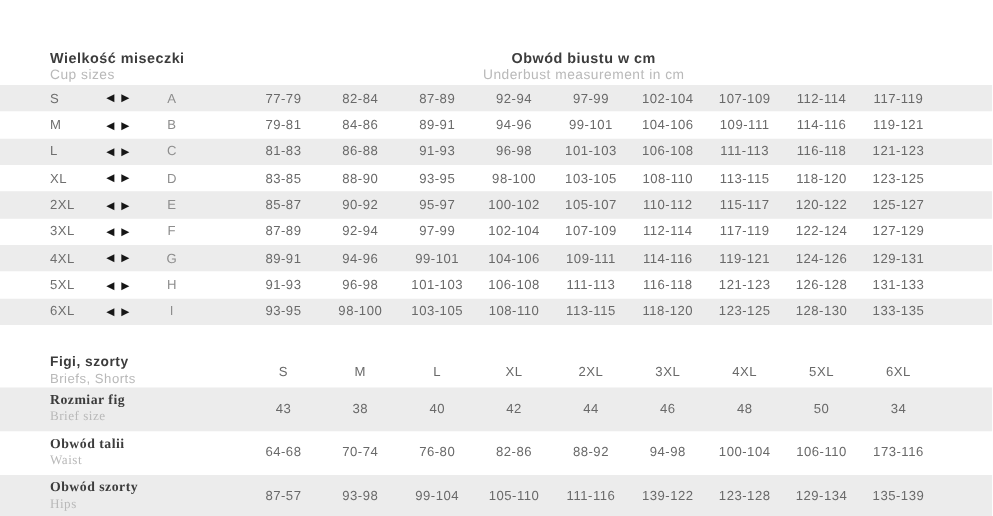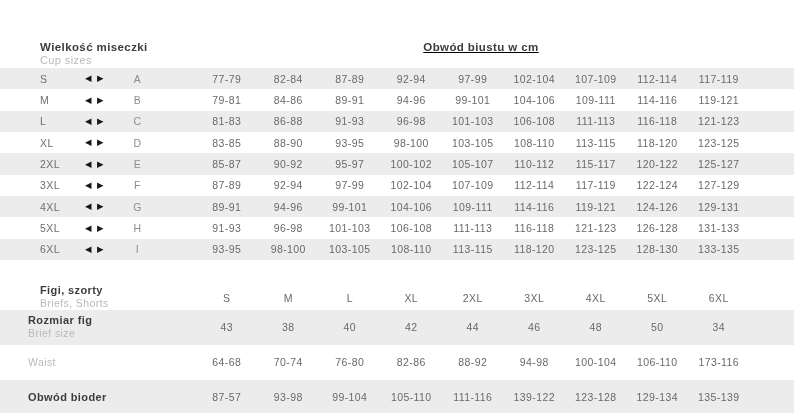--- a/index.html
+++ b/index.html
@@ -9,52 +9,53 @@
     letter-spacing:0.4px;
     margin-top:35px;
   }
   .grid {
     display:grid;
     grid-template-columns:40px 45px 30px 45px 36px repeat(9,61.5px) 1fr;
     align-items:center;
   }
   .cup-header { position:relative; height:33px; }
   .title-block { position:absolute; left:40px; top:6px; line-height:13px; white-space:nowrap; }
-  .center-header { position:absolute; left:204px; width:554px; top:6px; text-align:center; line-height:13px;text-decoration:underline; }
+  .center-header { position:absolute; left:190px; width:554px; top:6px; text-align:center; line-height:13px; }
   .t-dark { font-size:11.5px; font-weight:600; color:#3c3c3c; }
   .t-sub  { font-size:11px; font-weight:400; color:#b9b9b9; }
   .stripe { background:#ececec; }
   .cup-row { height:21.34px; }
   .cell { font-size:10.5px; color:#696969; }
   .val, .letter, .size-col { text-align:center; }
   .letter { color:#8d8d8d; }
   .size-label { color:#6e6e6e; }
   .arrows { display:flex; align-items:center; gap:5px; }
   .arrow { font-size:8.5px; line-height:1; color:#161616; cursor:pointer; }
   .briefs-header { position:relative; height:50px; }
   .tb2 { top:24px; }
   .sizes-grid { position:absolute; left:0; right:0; bottom:0; height:24px; }
   .brief-row { height:35px; }
-  .row-label { grid-column:1 / 6; padding-left:28px; line-height:13.5px; white-space:nowrap; }
+  .row-label { grid-column:1 / 6; padding-left:40px; line-height:13.5px; white-space:nowrap;font-family:Liberation Serif, serif; }
   .row-label .rl-main { font-size:11px; font-weight:600; color:#3c3c3c; }
   .row-label .rl-sub  { font-size:10.5px; color:#b9b9b9; }
   .span5 { grid-column:1 / 6; }
 </style>
 </head>
 <body>
 
 <div class="page">
 
   <div class="cup-header">
     <div class="title-block">
       <div class="t-dark">Wielkość miseczki</div>
       <div class="t-sub">Cup sizes</div>
     </div>
     <div class="center-header">
       <div class="t-dark">Obwód biustu w cm</div>
+      <div class="t-sub">Underbust measurement in cm</div>
     </div>
   </div>
 
   <div id="cup-rows">
       <div class="grid cup-row stripe">
         <div></div>
         <div class="cell size-label">S</div>
         <div class="arrows">
           <div class="arrow">◀</div>
           <div class="arrow">▶</div>
@@ -255,35 +256,37 @@
         <div class="cell val">40</div>
         <div class="cell val">42</div>
         <div class="cell val">44</div>
         <div class="cell val">46</div>
         <div class="cell val">48</div>
         <div class="cell val">50</div>
         <div class="cell val">34</div>
       </div>
       <div class="grid brief-row">
         <div class="row-label">
+          <div class="rl-main">Obwód talii</div>
           <div class="rl-sub">Waist</div>
         </div>
         <div class="cell val">64-68</div>
         <div class="cell val">70-74</div>
         <div class="cell val">76-80</div>
         <div class="cell val">82-86</div>
         <div class="cell val">88-92</div>
         <div class="cell val">94-98</div>
         <div class="cell val">100-104</div>
         <div class="cell val">106-110</div>
         <div class="cell val">173-116</div>
       </div>
       <div class="grid brief-row stripe">
         <div class="row-label">
-          <div class="rl-main">Obwód bioder</div>
+          <div class="rl-main">Obwód szorty</div>
+          <div class="rl-sub">Hips</div>
         </div>
         <div class="cell val">87-57</div>
         <div class="cell val">93-98</div>
         <div class="cell val">99-104</div>
         <div class="cell val">105-110</div>
         <div class="cell val">111-116</div>
         <div class="cell val">139-122</div>
         <div class="cell val">123-128</div>
         <div class="cell val">129-134</div>
         <div class="cell val">135-139</div>

